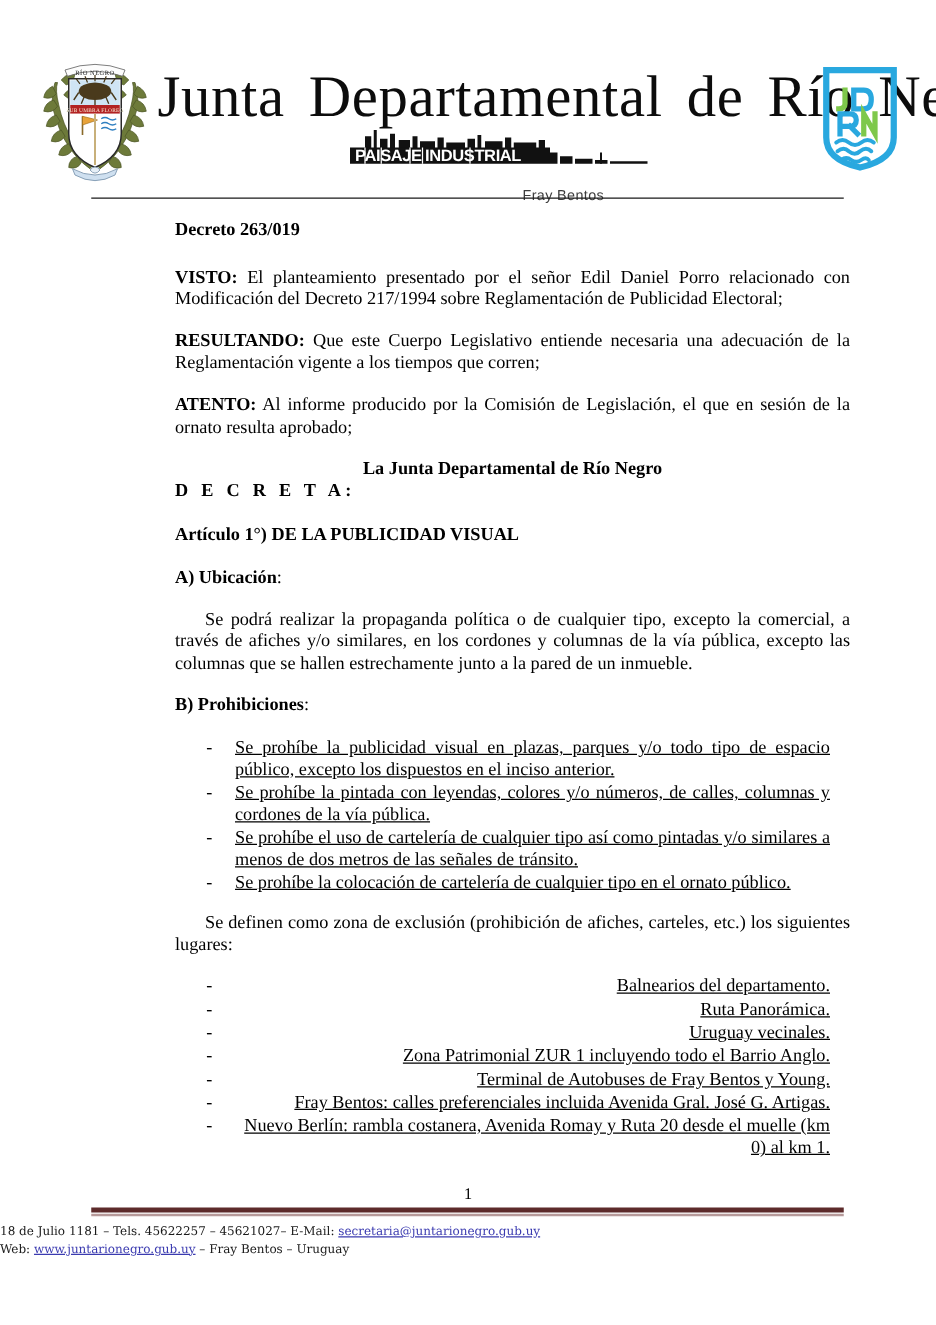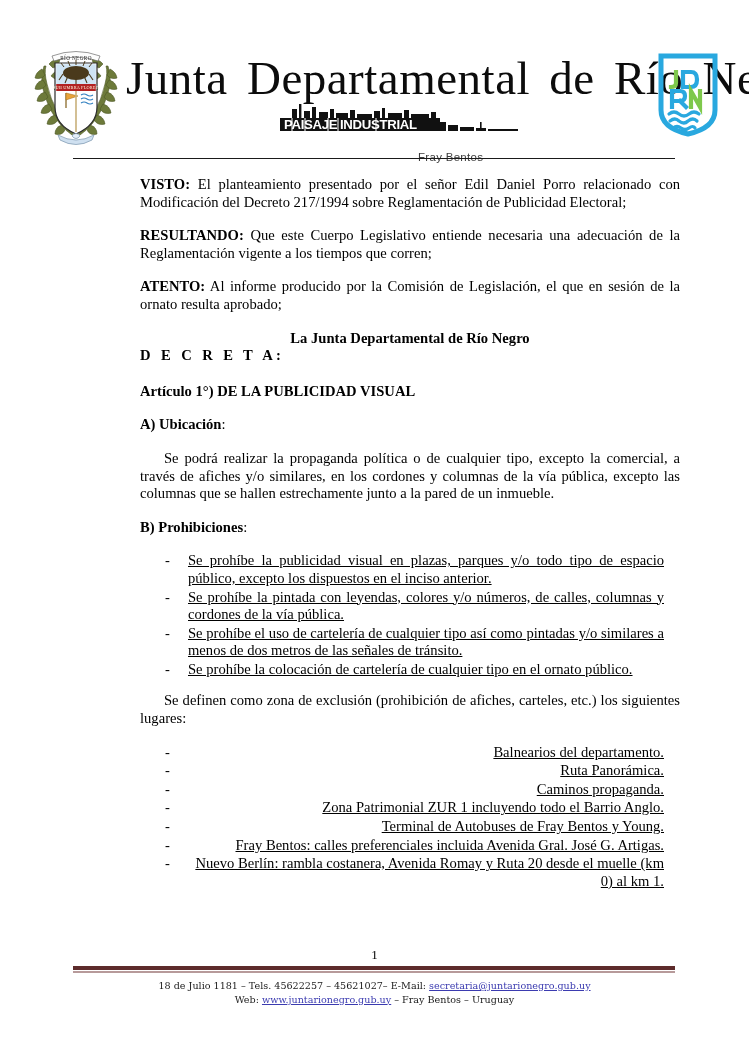--- a/index.html
+++ b/index.html
@@ -146,21 +146,20 @@
   .footer-rule-light {
     position: absolute;
     left: 73px; top: 970.5px;
     width: 602px; height: 2.2px;
     background: #b79a9a;
   }
   .footer-lines {
     position: absolute;
     left: 0; top: 979px;
     width: 749px;
-    text-align: center;
     font-family: "DejaVu Serif", "Liberation Serif", serif;
     font-size: 9.6px;
     line-height: 13.5px;
     color: #1a1a1a;
   }
   .footer-lines a,
   .footer-lines .link {
     color: #3b3bb0;
     text-decoration: underline;
   }
@@ -306,20 +305,21 @@
     </svg>
   </div>
 
   <div class="paisaje-sub">Fray Bentos</div>
 
   <div class="header-rule"></div>
 </div>
 
 <div class="doc-body">
 
+  <p class="doc-num">Decreto 263/019</p>
 
   <p class="para"><span class="lead">VISTO:</span><span> El planteamiento presentado por el señor Edil Daniel Porro relacionado con Modificación del Decreto 217/1994 sobre Reglamentación de Publicidad Electoral;</span></p>
 
   <p class="para"><span class="lead">RESULTANDO:</span><span> Que este Cuerpo Legislativo entiende necesaria una adecuación de la Reglamentación vigente a los tiempos que corren;</span></p>
 
   <p class="para"><span class="lead">ATENTO:</span><span> Al informe producido por la Comisión de Legislación, el que en sesión de la ornato resulta aprobado;</span></p>
 
   <div class="center-block">
     <p class="center">La Junta Departamental de Río Negro</p>
     <p class="decreta">D E C R E T A:</p>
@@ -338,21 +338,21 @@
       <li>Se prohíbe la pintada con leyendas, colores y/o números, de calles, columnas y cordones de la vía pública.</li>
       <li>Se prohíbe el uso de cartelería de cualquier tipo así como pintadas y/o similares a menos de dos metros de las señales de tránsito.</li>
       <li>Se prohíbe la colocación de cartelería de cualquier tipo en el ornato público.</li>
     </ul>
 
   <p class="indent-para">Se definen como zona de exclusión (prohibición de afiches, carteles, etc.) los siguientes lugares:</p>
 
   <ul class="dash-list loose">
       <li>Balnearios del departamento.</li>
       <li>Ruta Panorámica.</li>
-      <li>Caminos propaganda.</li>
+      <li>Uruguay vecinales.</li>
       <li>Zona Patrimonial ZUR 1 incluyendo todo el Barrio Anglo.</li>
       <li>Terminal de Autobuses de Fray Bentos y Young.</li>
       <li>Fray Bentos: calles preferenciales incluida Avenida Gral. José G. Artigas.</li>
       <li>Nuevo Berlín: rambla costanera, Avenida Romay y Ruta 20 desde el muelle (km 0) al km 1.</li>
     </ul>
 </div>
 
 <div class="page-number">1</div>
 <div class="footer-rule-dark"></div>
 <div class="footer-rule-light"></div>

